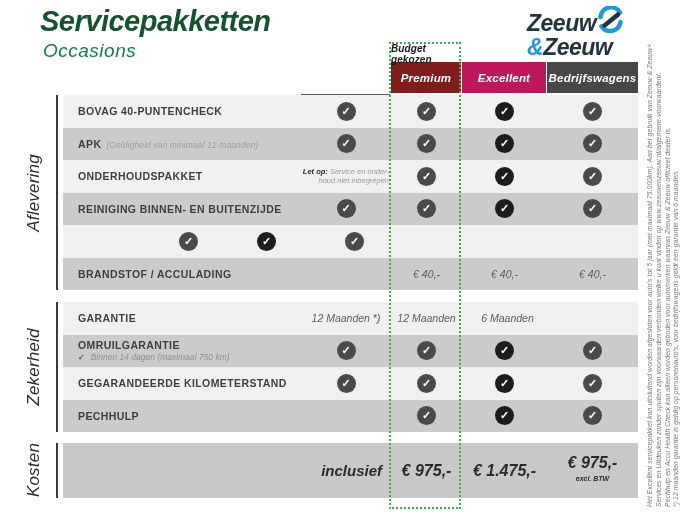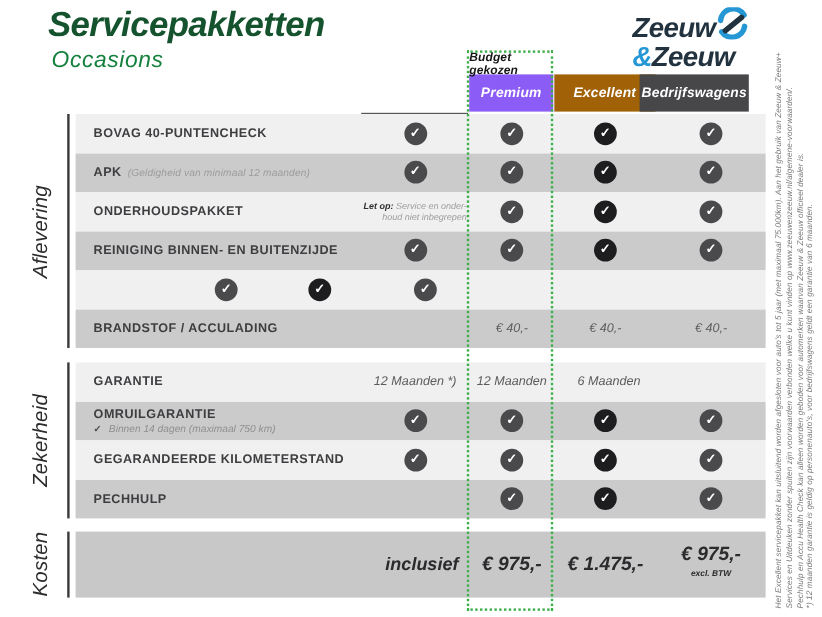--- a/index.html
+++ b/index.html
@@ -23,21 +23,21 @@
   .logo-amp{color:var(--brand-blue);}
   
   .colhead{
     position:absolute;top:62px;height:31px;display:flex;align-items:center;justify-content:center;
     color:#fff;font-size:11.5px;font-weight:700;font-style:italic;letter-spacing:0.2px;
     border-right:1px solid #fff;box-sizing:border-box;
   }
   .colhead.h0{left:301px;width:90px;}
   .colhead.h1{left:391px;width:71px;}
   .colhead.h2{left:462px;width:85px;}
-  .colhead.h3{left:533px;width:91px;border-right:none;}
+  .colhead.h3{left:547px;width:91px;border-right:none;}
   
   .rows{position:absolute;left:63px;width:575px;}
   .rows.g0{top:95px;}
   .rows.g1{top:302px;}
   .row{height:32.5px;display:flex;align-items:stretch;}
   .row.light{background:var(--row-light);}
   .row.dark{background:var(--row-dark);}
   .cell{display:flex;align-items:center;box-sizing:border-box;}
   .cell-label{width:238px;padding-left:15px;flex-direction:column;align-items:flex-start;justify-content:center;}
   .lab-line{display:flex;align-items:baseline;white-space:nowrap;}
@@ -115,22 +115,22 @@
           <path d="M3.5 11 A 10.5 10.5 0 0 1 23 6.5" fill="none" stroke="#2597d4" stroke-width="4.6" stroke-linecap="round"></path>
           <path d="M23.5 16 A 10.5 10.5 0 0 1 4.5 20.5" fill="none" stroke="#2597d4" stroke-width="4.6" stroke-linecap="round"></path>
           <path d="M21 8.5 L7.5 19.5" fill="none" stroke="#22333f" stroke-width="4.6" stroke-linecap="round"></path>
         </svg>
       </span>
     </div>
     <div class="logo-line2"><span class="logo-amp">&amp;</span><span>Zeeuw</span></div>
   </div>
 
   <div class="colhead h0" style="background: rgb(88, 88, 90); margin-top: 32px;">Budget</div>
-  <div class="colhead h1" style="background: #8b5cf6;">Premium</div>
-  <div class="colhead h2" style="background: #a16207;">Excellent</div>
+  <div class="colhead h1" style="background: #7f1d1d;">Premium</div>
+  <div class="colhead h2" style="background: #be185d;">Excellent</div>
   <div class="colhead h3" style="background: rgb(71, 71, 74);">Bedrijfswagens</div>
 
   <div class="rows g0">
       <div class="row light">
         <div class="cell cell-label">
           <div class="lab-line">
             <span class="row-title">BOVAG 40-PUNTENCHECK</span>
           </div>
         </div>
         <div class="cell cell-data c0">

